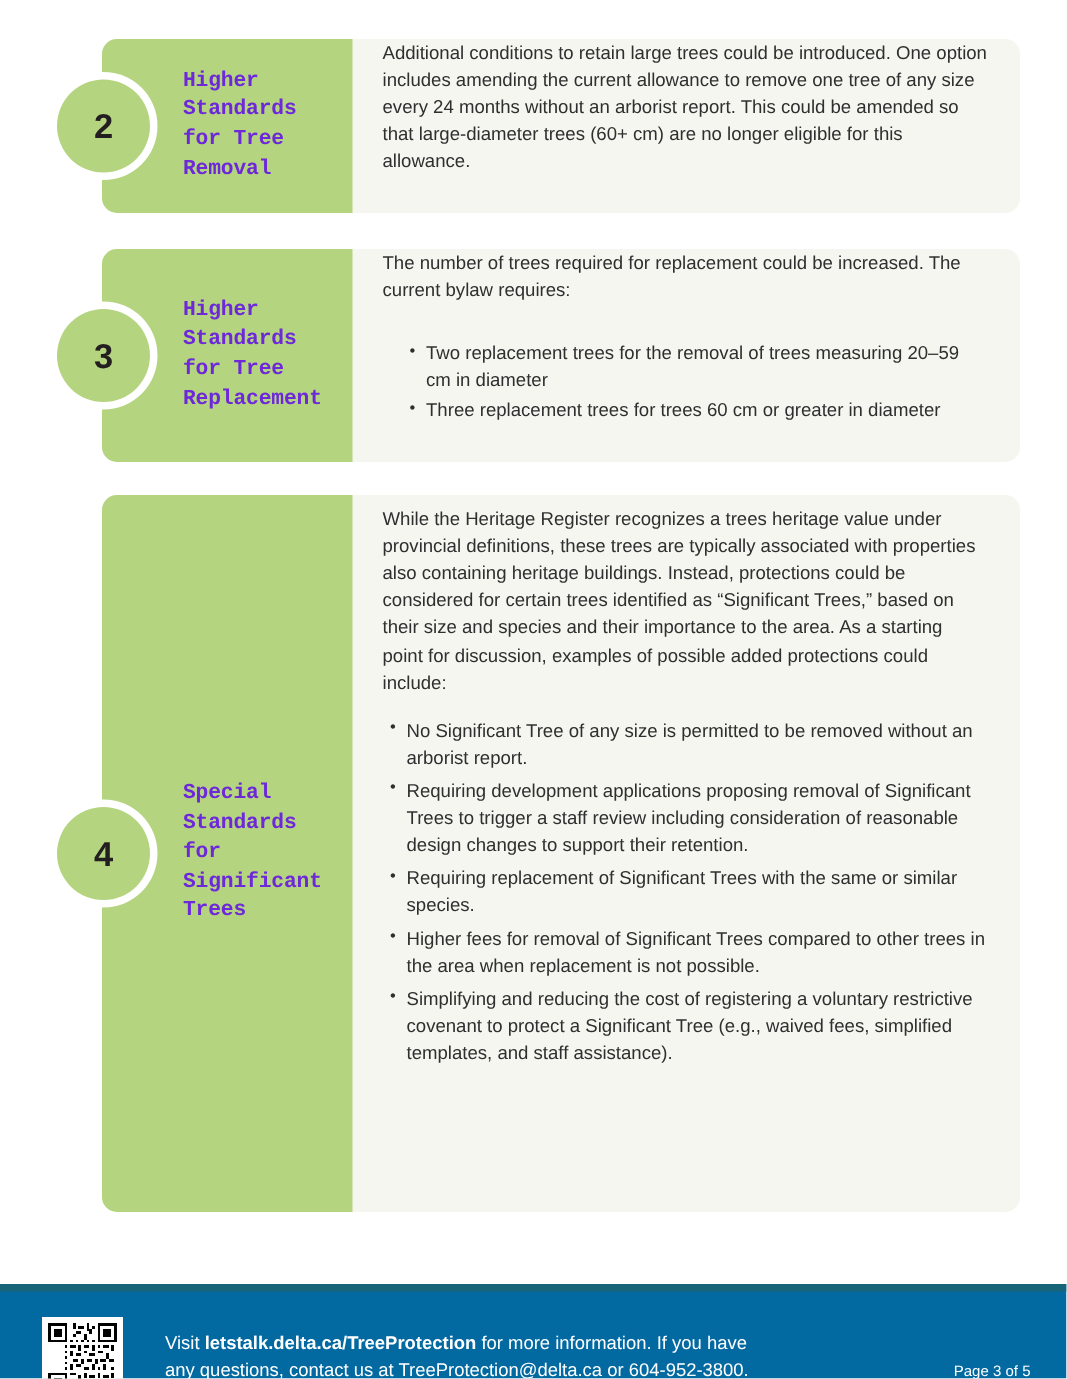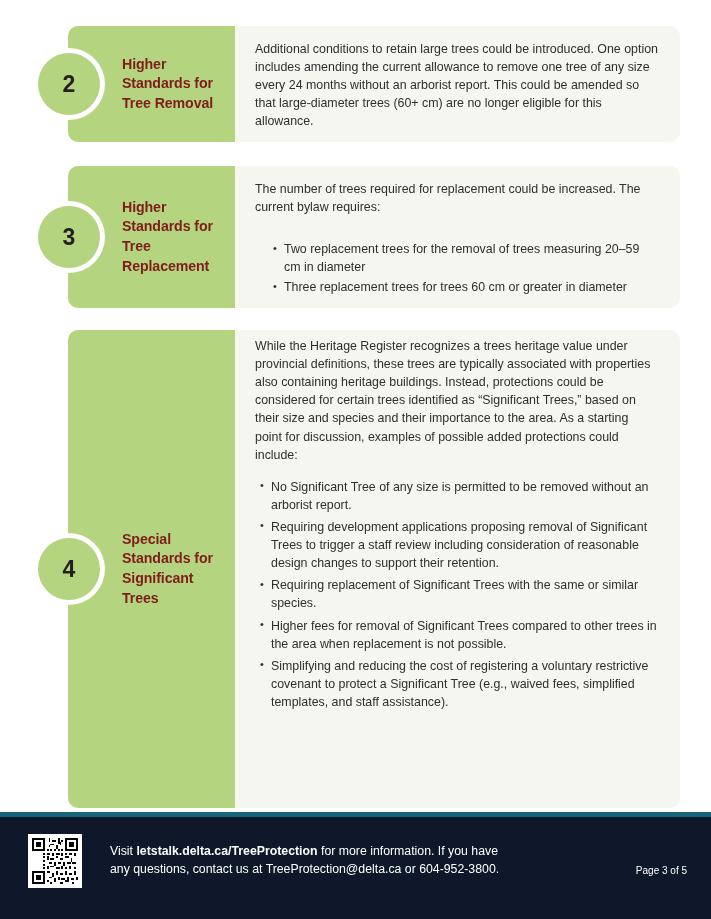--- a/index.html
+++ b/index.html
@@ -38,24 +38,25 @@
     background: #b5d47f;
     border-radius: 10px 0 0 10px;
     display: flex;
     align-items: center;
   }
 
   .card-heading {
     font-size: 14.2px;
     font-weight: bold;
     line-height: 1.38;
-    color: #7f1d1d;
+    color: #6d28d9;
     padding-left: 54px;
     padding-right: 8px;
     letter-spacing: -0.1px;
+    font-family: Liberation Mono, monospace;
   }
 
   
   .badge-ring {
     position: absolute;
     left: -35px;
     top: 50%;
     transform: translateY(-50%);
     width: 72px;
     height: 72px;
@@ -80,21 +81,21 @@
     font-weight: bold;
     color: #231f20;
     line-height: 1;
   }
 
   .card-body {
     position: absolute;
     left: 187px;
     right: 22px;
     top: 0;
-    padding-top: 14px;
+    padding-top: 0;
     padding-bottom: 14px;
   }
 
   .para {
     font-size: 12.4px;
     line-height: 1.46;
     color: #2f2f2f;
     margin-bottom: 0;
   }
 
@@ -121,22 +122,22 @@
   }
   ul.bullets.wide { padding-left: 5px; }
   ul.bullets.wide li { margin-bottom: 4px; }
 
   
   .footer {
     position: absolute;
     left: 0;
     bottom: 0;
     width: 711px;
-    height: 107px;
-    background: #0f172a;
+    height: 63px;
+    background: #0369a1;
     border-top: 5px solid #186478;
   }
 
   .qr {
     position: absolute;
     left: 28px;
     top: 17px;
     width: 54px;
     height: 54px;
     background: #ffffff;

